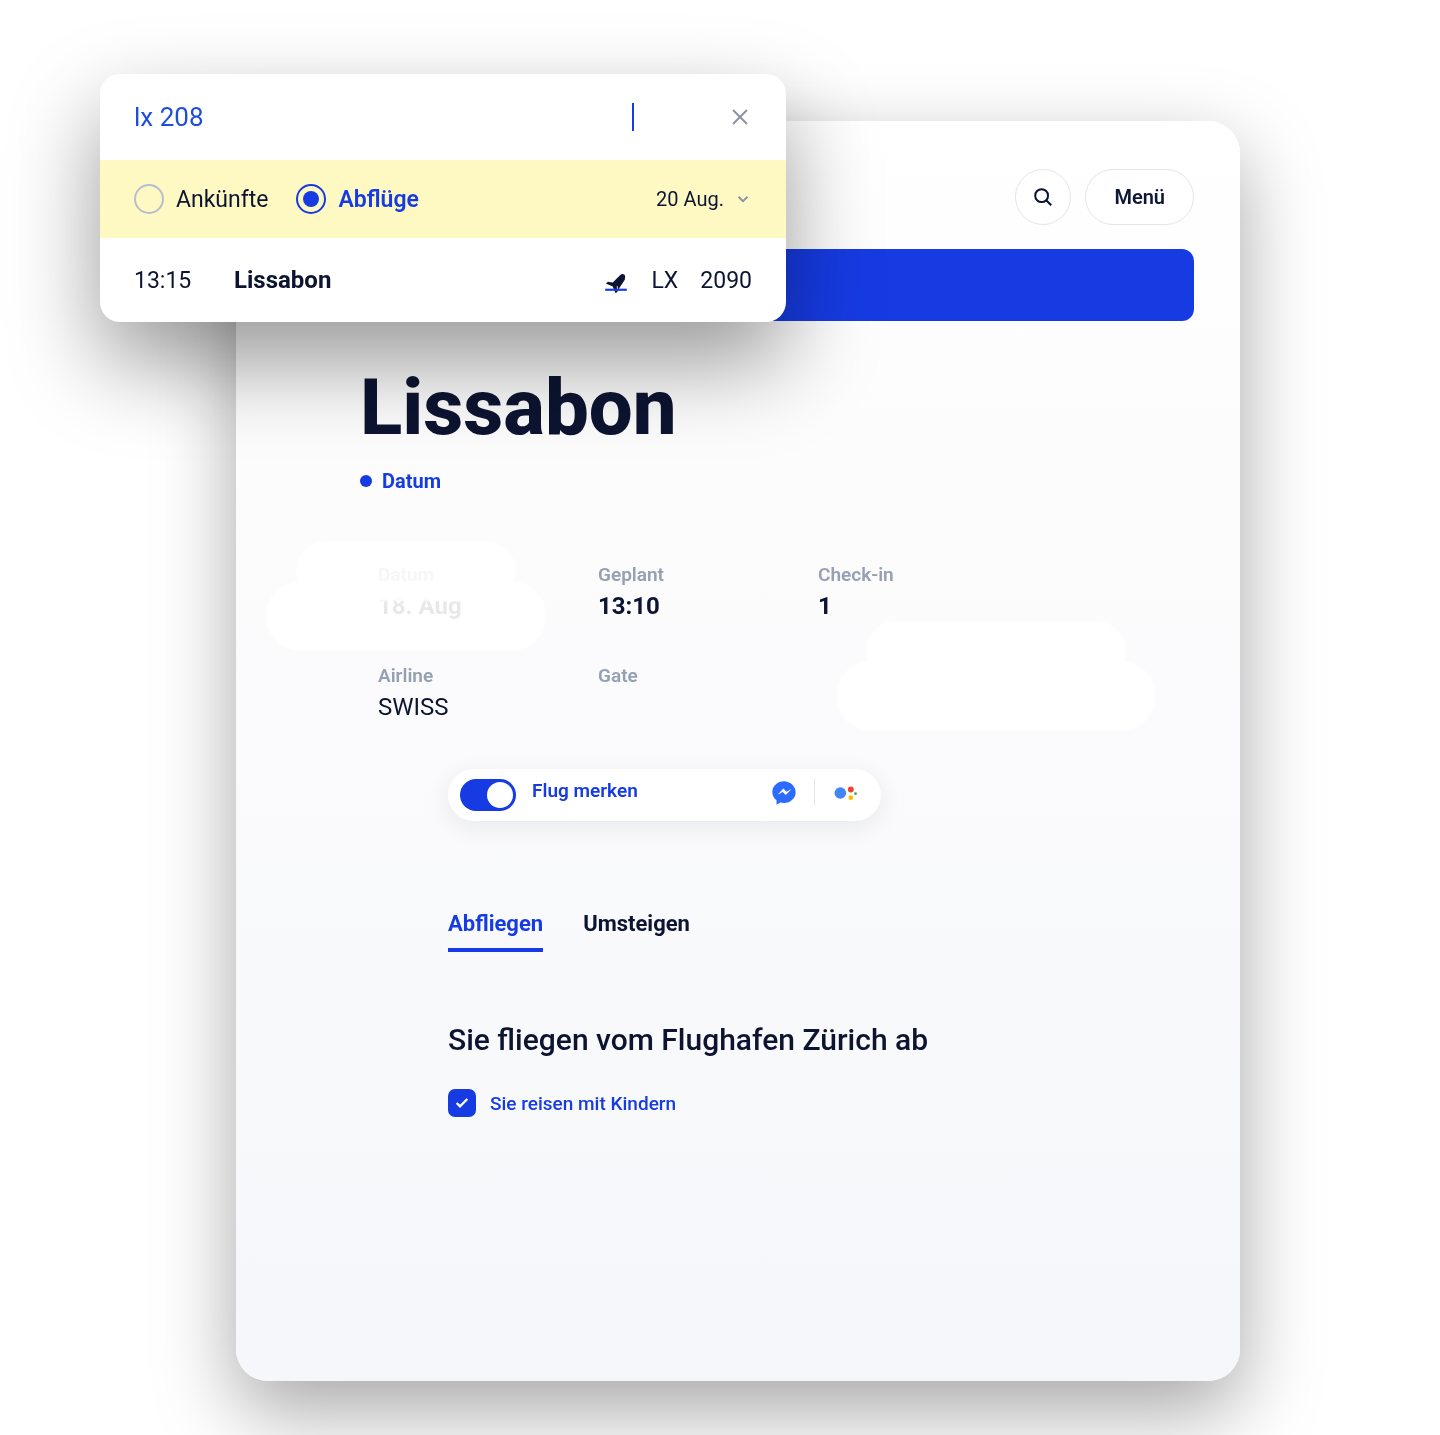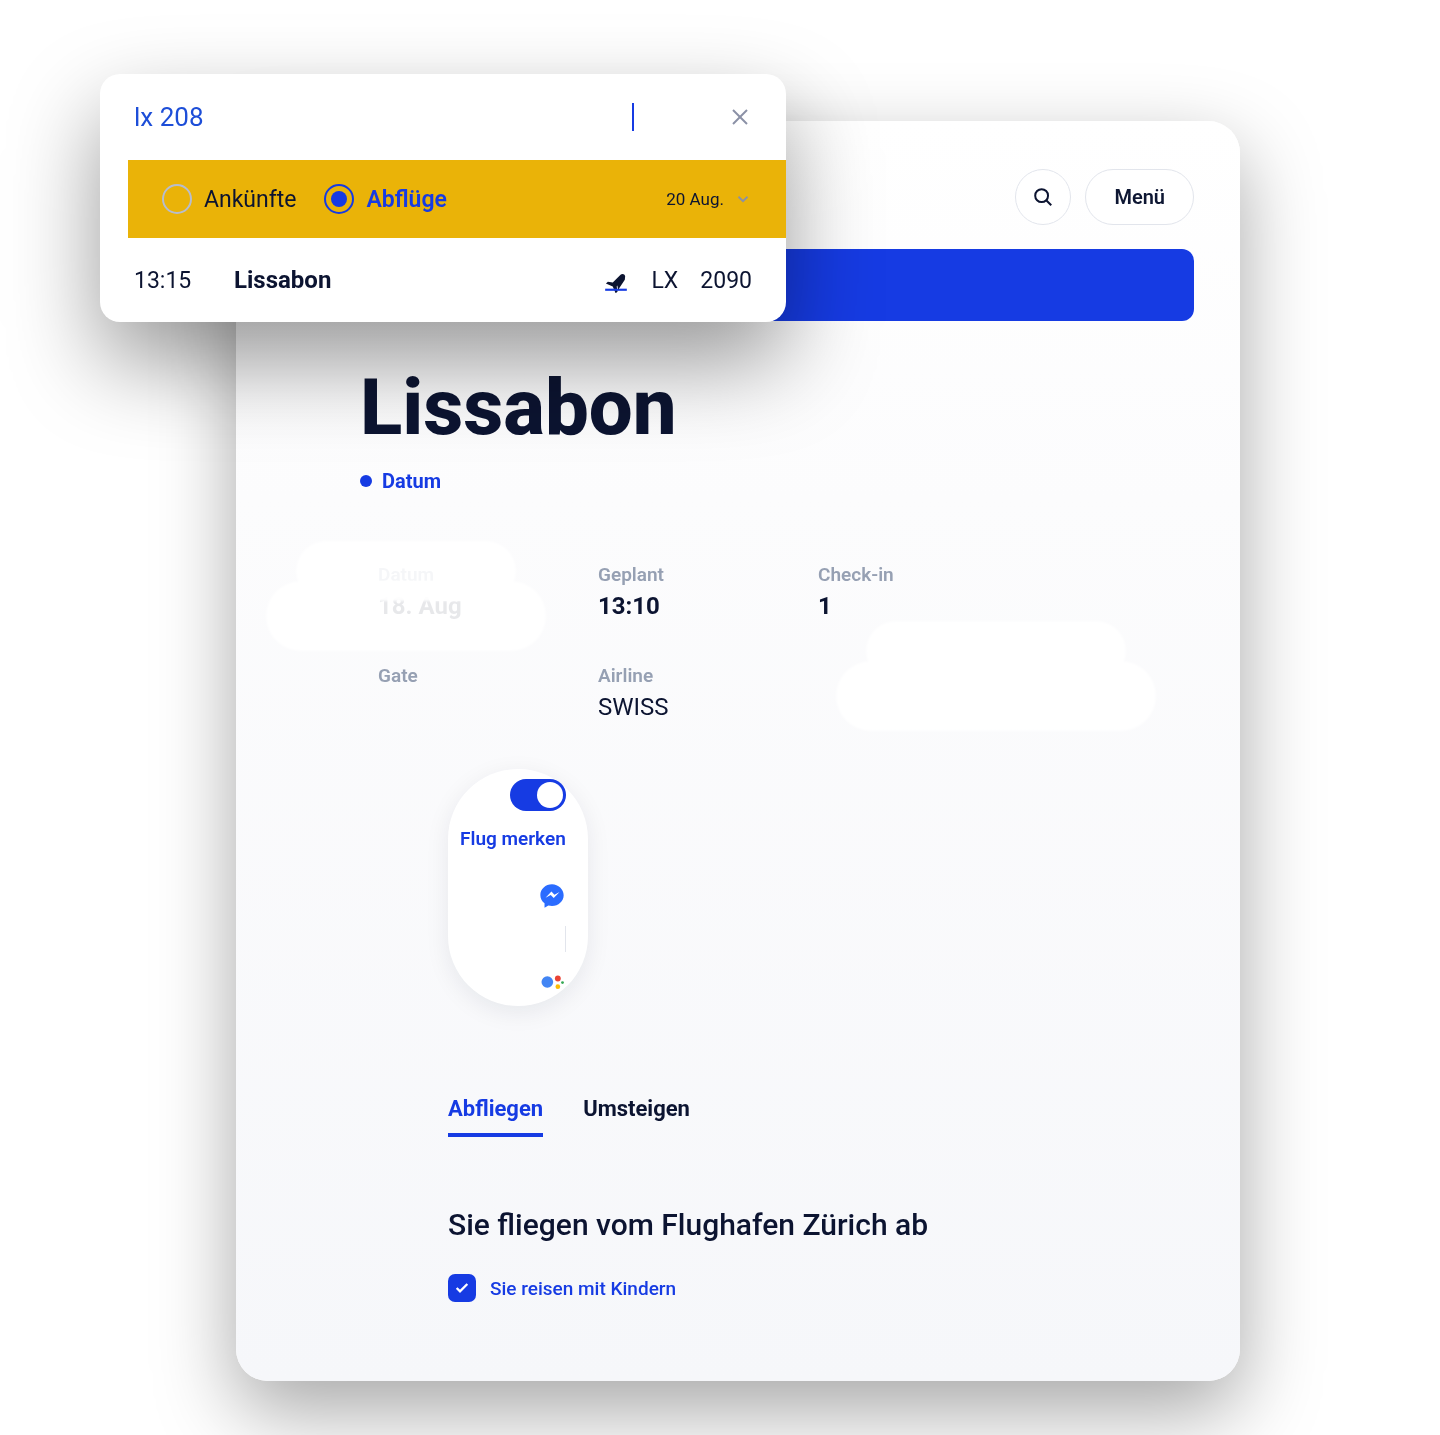--- a/index.html
+++ b/index.html
@@ -88,28 +88,27 @@
       margin-left: 96px;
       margin-bottom: 48px;
     }
     .detail-label { color: #96a0b3; font-size: 19px; font-weight: 600; margin-bottom: 6px; }
     .detail-value { color: #0c1431; font-size: 24px; font-weight: 700; }
     .detail-value-reg { color: #0c1431; font-size: 24px; font-weight: 400; }
     
     .action-pill {
       margin-left: 166px;
       display: inline-flex;
-      align-items: flex-end;
+      align-items: flex-start;
       gap: 16px;
       background: #fff;
       border-radius: 999px;
       box-shadow: 0 6px 24px rgba(12,20,49,0.08);
       padding: 10px 22px 10px 12px;
       margin-bottom: 90px;
-      flex-direction: column;
     }
     .toggle {
       width: 56px; height: 32px;
       background: #163be3;
       border-radius: 999px;
       position: relative;
       cursor: pointer;
     }
     .toggle::after {
       content: '';
@@ -185,44 +184,43 @@
       font-size: 26px;
       color: #1d4ed8;
       width: 500px;
       font-family: inherit;
       font-weight: 400;
     }
     .search-input-wrap { display: flex; align-items: center; }
     .caret { width: 2px; height: 28px; background: #163be3; display: inline-block; margin-left: -2px; }
     
     .filter-row {
-      background: #eab308;
+      background: #fef9c3;
       padding: 24px 34px;
       display: flex;
       align-items: center;
       justify-content: space-between;
-      margin-left: 28px;
     }
     .filter-left { display: flex; align-items: center; gap: 28px; }
     .radio-opt { display: flex; align-items: center; gap: 12px; cursor: pointer; }
     .radio-circle {
       width: 30px; height: 30px;
       border: 2px solid #b7bdce;
       border-radius: 50%;
       display: flex; align-items: center; justify-content: center;
     }
     .radio-circle.active { border-color: #163be3; }
     .radio-dot { width: 16px; height: 16px; background: #163be3; border-radius: 50%; }
     .radio-label { font-size: 23px; color: #0c1431; }
     .radio-label.active { color: #163be3; font-weight: 600; }
     
     .date-select {
       display: flex; align-items: center; gap: 10px;
       color: #0c1431;
-      font-size: 17px;
+      font-size: 20px;
       cursor: pointer;
     }
     
     .result-row {
       padding: 28px 34px;
       display: flex;
       align-items: center;
       gap: 30px;
       cursor: pointer;
       justify-content: space-between;
@@ -279,26 +277,26 @@
     </div>
     <div>
       <div class="detail-label">Geplant</div>
       <div class="detail-value">13:10</div>
     </div>
     <div>
       <div class="detail-label">Check-in</div>
       <div class="detail-value">1</div>
     </div>
     <div>
+      <div class="detail-label">Airline</div>
+      <div class="detail-value-reg">SWISS</div>
+    </div>
+    <div>
       <div class="detail-label">Gate</div>
       <div class="detail-value-reg"></div>
-    </div>
-    <div>
-      <div class="detail-label">Airline</div>
-      <div class="detail-value-reg">SWISS</div>
     </div>
     <div></div>
   </div>
   
   <div class="action-pill">
     <div class="toggle"></div>
     <span class="toggle-label">Flug merken</span>
     <div style="width:100px"></div>
     <svg class="msn-icon" viewBox="0 0 24 24">
       <path fill="#2b6cff" d="M12 2C6.5 2 2 6.1 2 11.2c0 2.9 1.4 5.4 3.6 7.1V22l3.3-1.8c1 .3 2 .4 3.1.4 5.5 0 10-4.1 10-9.2S17.5 2 12 2z"></path>

